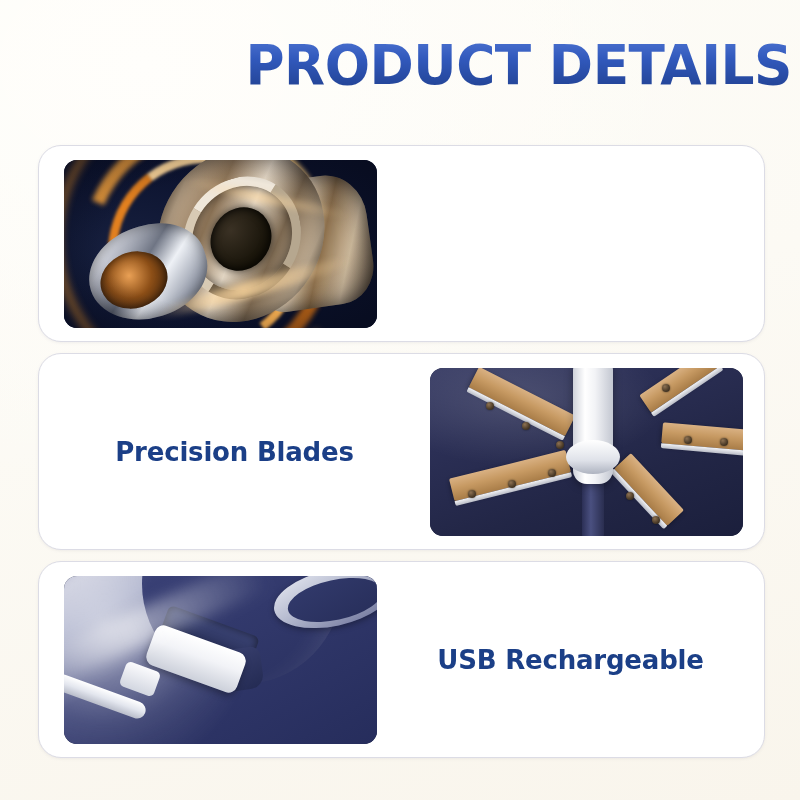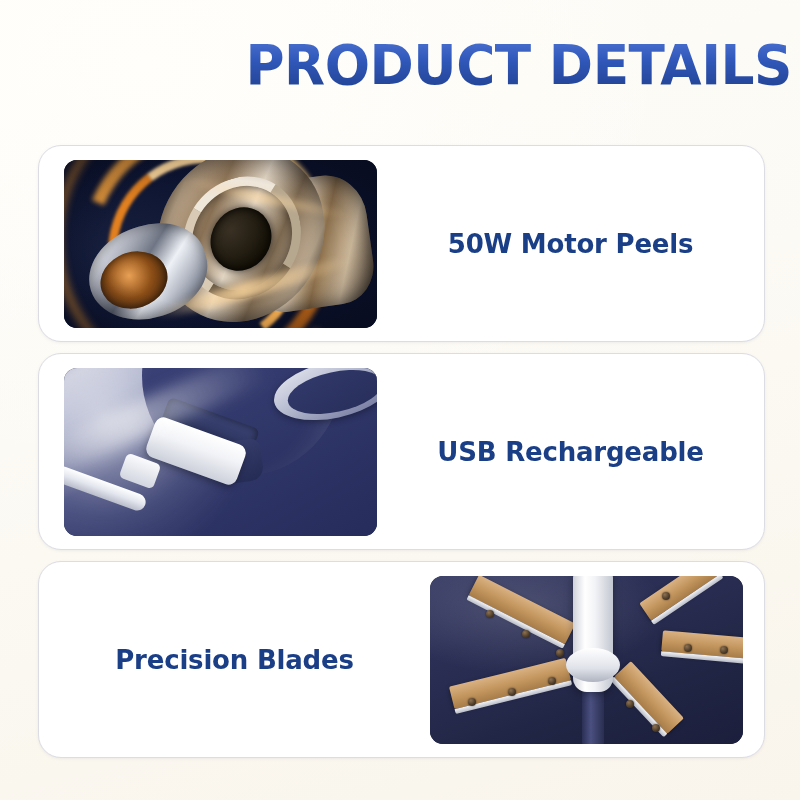--- a/index.html
+++ b/index.html
@@ -368,65 +368,64 @@
         <div class="disc"></div>
         <div class="disc-ring"></div>
         <div class="disc-core"></div>
         <div class="collar"></div>
         <div class="collar-in"></div>
         <div class="streak st1"></div>
         <div class="streak st2"></div>
         <div class="vignette"></div>
       </div>
     </div>
-    <div class="card-label">50W Motor Peels</div>
+  </div>
+
+  <div class="card media-right">
+    <div class="card-media">
+      <div class="art-blades">
+        <div class="plate-light"></div>
+
+        <div class="blade b1"></div>
+        <div class="blade b2"></div>
+        <div class="blade b3"></div>
+        <div class="blade b4"></div>
+        <div class="blade b5"></div>
+
+        <div class="screw" style="left:56px;  top:34px;"></div>
+        <div class="screw" style="left:92px;  top:54px;"></div>
+        <div class="screw" style="left:126px; top:73px;"></div>
+        <div class="screw" style="left:38px;  top:122px;"></div>
+        <div class="screw" style="left:78px;  top:112px;"></div>
+        <div class="screw" style="left:118px; top:101px;"></div>
+        <div class="screw" style="left:232px; top:16px;"></div>
+        <div class="screw" style="left:254px; top:68px;"></div>
+        <div class="screw" style="left:290px; top:70px;"></div>
+        <div class="screw" style="left:196px; top:124px;"></div>
+        <div class="screw" style="left:222px; top:148px;"></div>
+
+        <div class="shaft-stem"></div>
+        <div class="shaft"></div>
+        <div class="shaft-base"></div>
+      </div>
+    </div>
+    <div class="card-label">Precision Blades</div>
   </div>
 
   <div class="card media-left">
     <div class="card-media">
       <div class="art-usb">
         <div class="body-sheen"></div>
         <div class="dome"></div>
         <div class="lid"></div>
         <div class="lid-in"></div>
         <div class="port"></div>
         <div class="tab"></div>
         <div class="plug"></div>
         <div class="plug-neck"></div>
         <div class="cable"></div>
         <div class="shine"></div>
       </div>
     </div>
     <div class="card-label">USB Rechargeable</div>
   </div>
 
-  <div class="card media-right">
-    <div class="card-media">
-      <div class="art-blades">
-        <div class="plate-light"></div>
-
-        <div class="blade b1"></div>
-        <div class="blade b2"></div>
-        <div class="blade b3"></div>
-        <div class="blade b4"></div>
-        <div class="blade b5"></div>
-
-        <div class="screw" style="left:56px;  top:34px;"></div>
-        <div class="screw" style="left:92px;  top:54px;"></div>
-        <div class="screw" style="left:126px; top:73px;"></div>
-        <div class="screw" style="left:38px;  top:122px;"></div>
-        <div class="screw" style="left:78px;  top:112px;"></div>
-        <div class="screw" style="left:118px; top:101px;"></div>
-        <div class="screw" style="left:232px; top:16px;"></div>
-        <div class="screw" style="left:254px; top:68px;"></div>
-        <div class="screw" style="left:290px; top:70px;"></div>
-        <div class="screw" style="left:196px; top:124px;"></div>
-        <div class="screw" style="left:222px; top:148px;"></div>
-
-        <div class="shaft-stem"></div>
-        <div class="shaft"></div>
-        <div class="shaft-base"></div>
-      </div>
-    </div>
-    <div class="card-label">Precision Blades</div>
-  </div>
-
 </div>
 
 </body></html>

